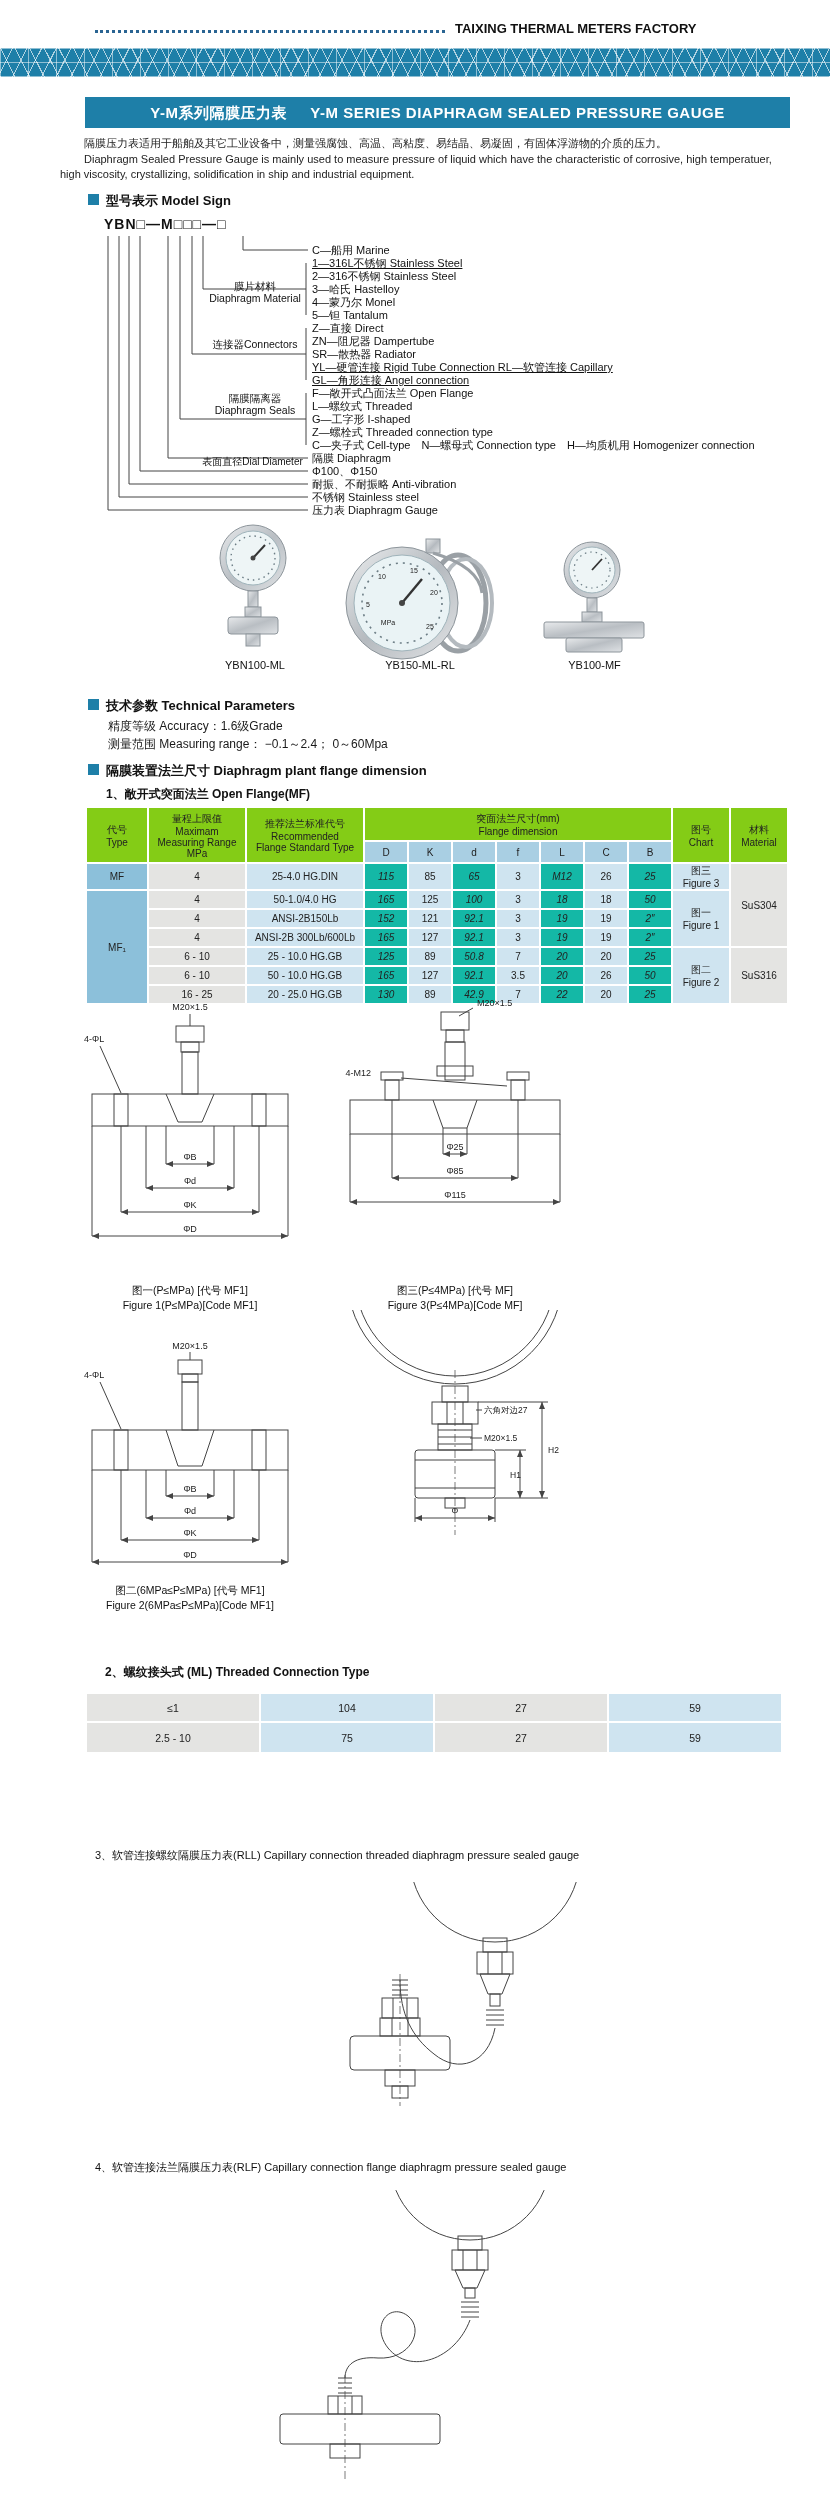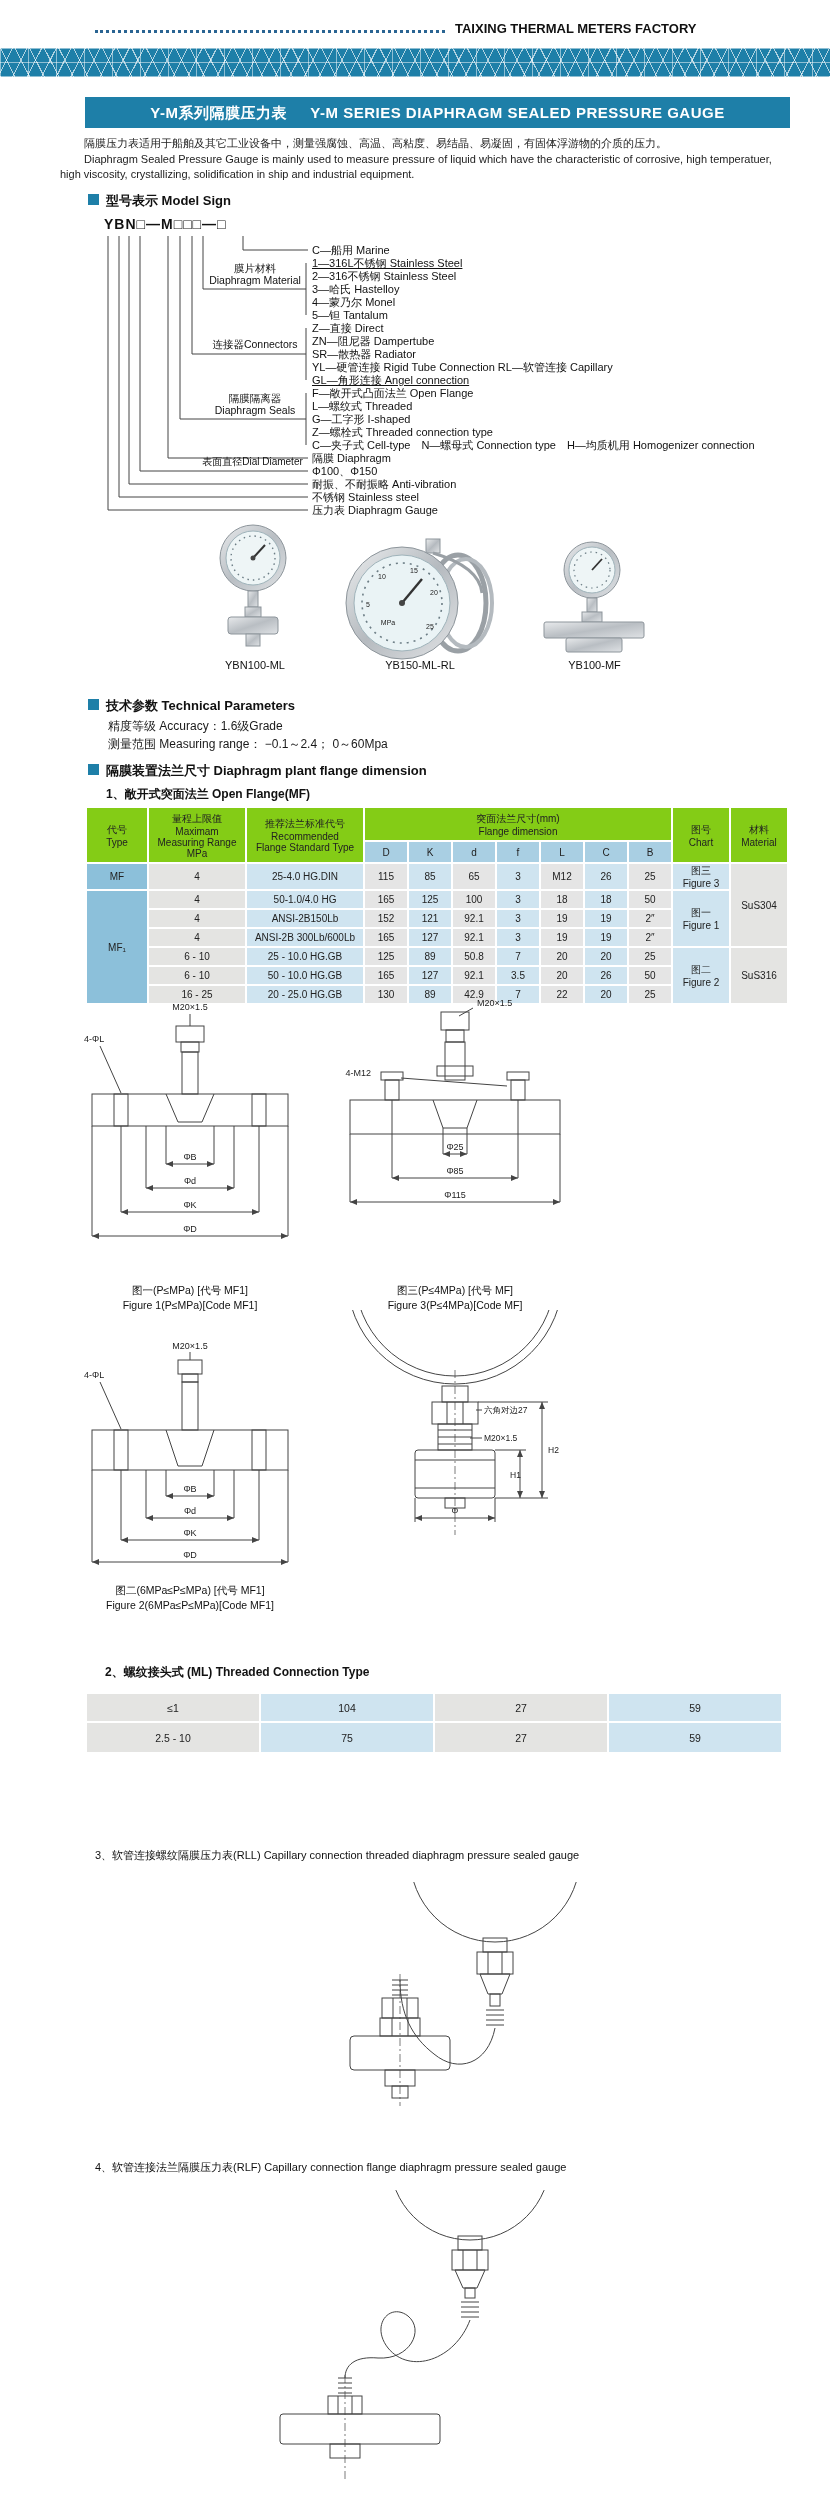--- a/index.html
+++ b/index.html
@@ -18,21 +18,21 @@
       repeating-linear-gradient(0deg, rgba(255,255,255,.5) 0 1px, transparent 1px 14px);}
   .titlebar{background:#1e7fa8;color:#fff;font-weight:bold;font-size:15px;
             text-align:center;line-height:31px;letter-spacing:.5px;}
   .diagItem{position:absolute;font-size:11px;white-space:nowrap;color:#111;}
   .diagLbl{position:absolute;font-size:10.5px;color:#111;text-align:center;line-height:12px;}
   table{border-collapse:separate;border-spacing:2px;}
   .t1{font-size:10px;text-align:center;color:#222;}
   .t1 td{padding:0 2px;}
   .t2{font-size:10.5px;text-align:center;color:#222;}
   .hb{background:#84cc16;} .hb2{background:#a9cfe3;} .tb{background:#8cc0da;}
-  .cb{background:#cfe4f0;} .cg{background:#e4e4e2;} .cw{background:#e5e5e5;}
+  .cb{background:#cfe4f0;} .cg{background:#e4e4e2;} .cw{background:#14b8a6;font-style:italic;}
   .capt{font-size:10.5px;text-align:center;color:#111;line-height:15px;}
   svg text{font-family:"Liberation Sans","DejaVu Sans",sans-serif;fill:#222;}
   svg{display:block;}
   .ln{stroke:#444;stroke-width:1;fill:none;}
 </style>
 </head>
 <body>
 
 <div class="page">
 
@@ -78,35 +78,35 @@
         <line x1="246" y1="51" x2="246" y2="103"></line>
         <line x1="246" y1="116" x2="246" y2="168"></line>
         <line x1="246" y1="181" x2="246" y2="233"></line>
       </g>
     </svg>
 
     <div class="diagItem" style="left:44px;top:4px;font-size:14px;font-weight:bold;letter-spacing:1px;">YBN□—M□□□—□</div>
 
     <div class="diagItem" style="left:252px;top:31px;">C—船用 Marine</div>
 
-    <div class="diagLbl" style="left:145px;top:50px;width:100px;">
+    <div class="diagLbl" style="left:145px;top:68px;width:100px;">
       <div>膜片材料</div>
       <div>Diaphragm Material</div>
     </div>
     <div class="diagItem" style="left:252px;top:44px;text-decoration:underline;">1—316L不锈钢 Stainless Steel</div>
     <div class="diagItem" style="left:252px;top:57px;">2—316不锈钢 Stainless Steel</div>
     <div class="diagItem" style="left:252px;top:70px;">3—哈氏 Hastelloy</div>
     <div class="diagItem" style="left:252px;top:83px;">4—蒙乃尔 Monel</div>
     <div class="diagItem" style="left:252px;top:96px;">5—钽 Tantalum</div>
 
     <div class="diagLbl" style="left:145px;top:126px;width:100px;">连接器Connectors</div>
     <div class="diagItem" style="left:252px;top:109px;">Z—直接 Direct</div>
     <div class="diagItem" style="left:252px;top:122px;">ZN—阻尼器 Dampertube</div>
     <div class="diagItem" style="left:252px;top:135px;">SR—散热器 Radiator</div>
-    <div class="diagItem" style="left:252px;top:148px;">YL—硬管连接 Rigid Tube Connection  RL—软管连接 Capillary</div>
+    <div class="diagItem" style="left:252px;top:148px;text-decoration:underline;">YL—硬管连接 Rigid Tube Connection  RL—软管连接 Capillary</div>
     <div class="diagItem" style="left:252px;top:161px;text-decoration:underline;">GL—角形连接 Angel connection</div>
 
     <div class="diagLbl" style="left:145px;top:180px;width:100px;">
       <div>隔膜隔离器</div>
       <div>Diaphragm Seals</div>
     </div>
     <div class="diagItem" style="left:252px;top:174px;">F—敞开式凸面法兰 Open Flange</div>
     <div class="diagItem" style="left:252px;top:187px;">L—螺纹式 Threaded</div>
     <div class="diagItem" style="left:252px;top:200px;">G—工字形 I-shaped</div>
     <div class="diagItem" style="left:252px;top:213px;">Z—螺栓式 Threaded connection type</div>

